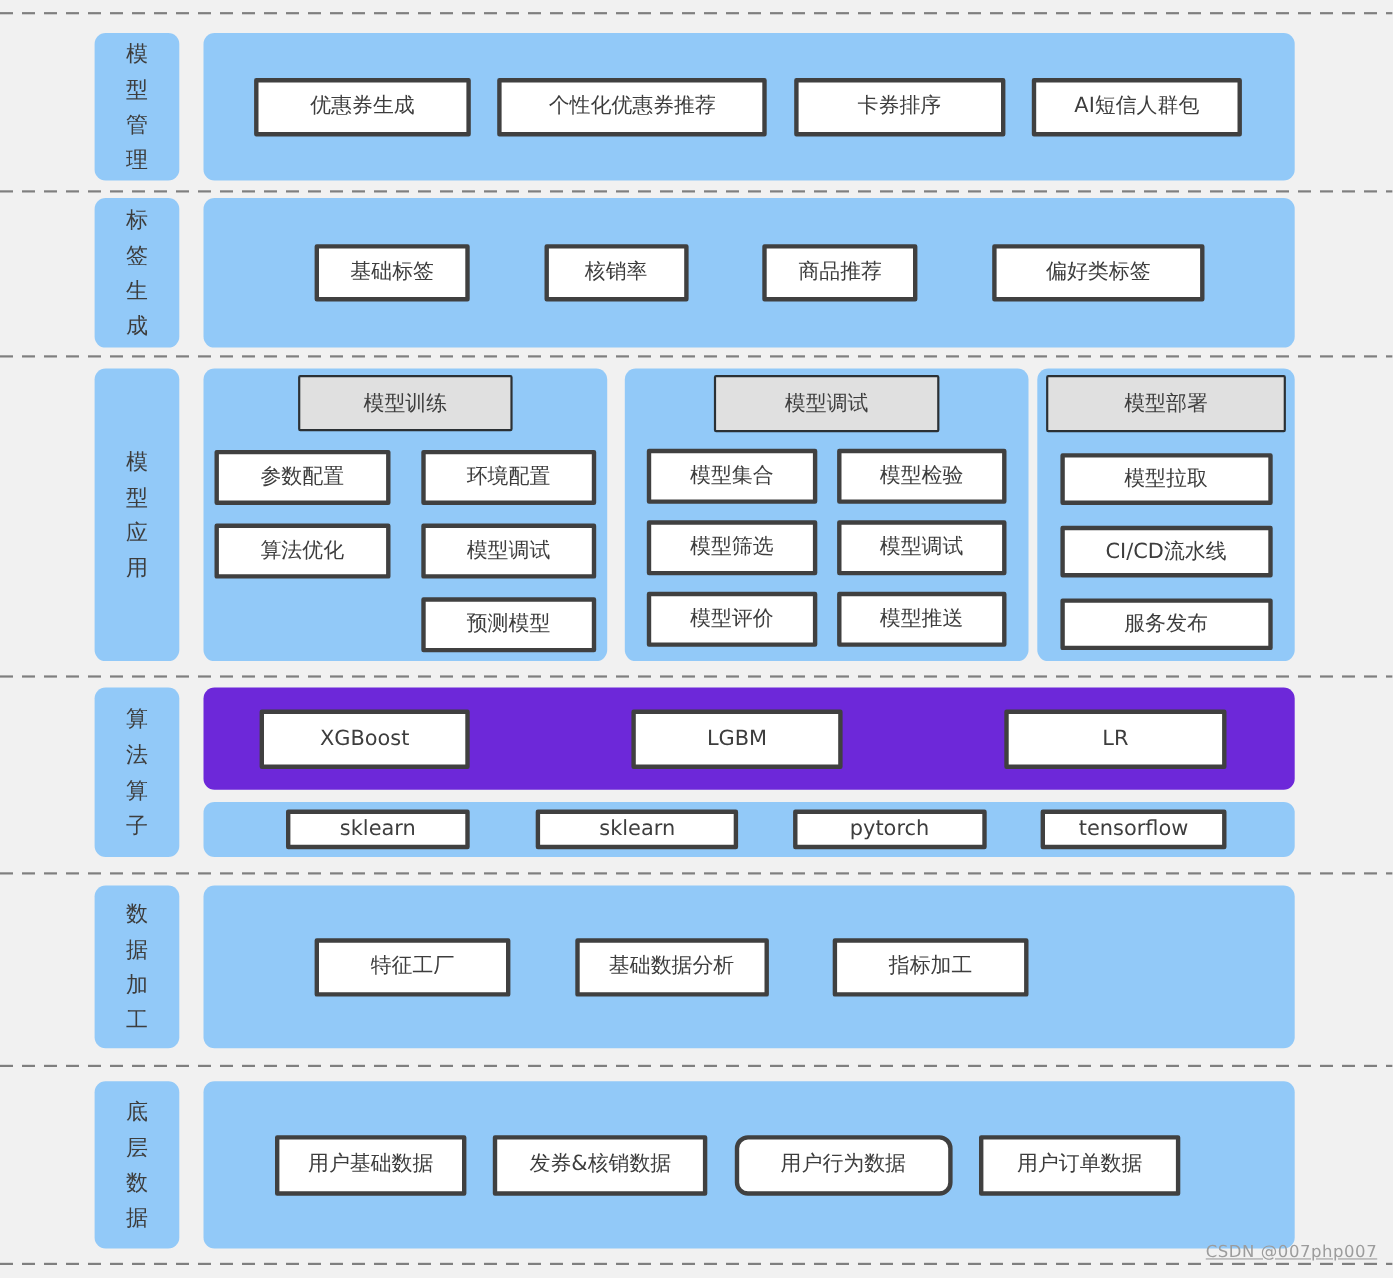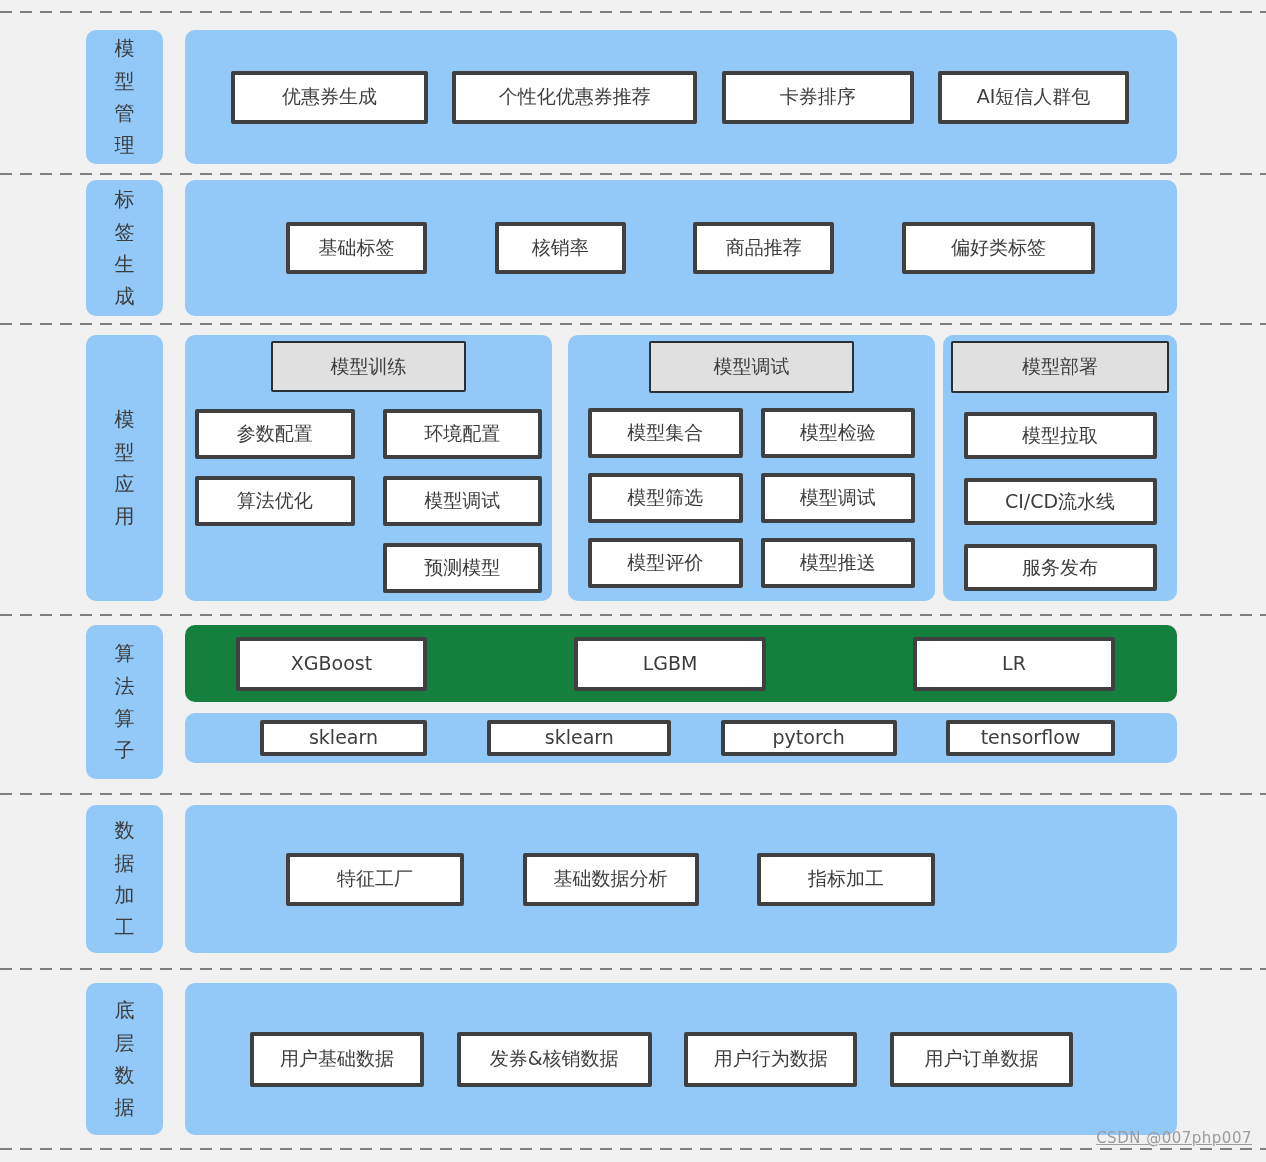--- a/index.html
+++ b/index.html
@@ -104,42 +104,42 @@
   }
   .grid2 .btn { height:50px; }
   .grid2 .spacer { height:50px; }
   .sp-manage .grid2 { column-gap:18px; row-gap:15px; padding:0 10px; box-sizing:border-box; }
   .deploy-list { display:flex; flex-direction:column; gap:19px; width:193px; }
   .deploy-list .btn { height:47px; width:100%; }
 
   
   .algo-col { display:flex; flex-direction:column; width:992px; }
   .algo-bar1 {
-    background:#15803d; border-radius:10px; height:77px;
+    background:#6d28d9; border-radius:10px; height:93px;
     margin-bottom:11px;
     display:flex; align-items:center; justify-content:space-between;
     padding:0 62px 0 51px; box-sizing:border-box;
   }
   .algo-bar1 .btn { height:54px; }
   .a1-w1 { width:191px; } .a1-w2 { width:192px; } .a1-w3 { width:202px; }
   .algo-bar2 {
     background:#92c9f8; border-radius:10px; height:50px;
     display:flex; align-items:center; justify-content:space-between;
     padding:0 62px 0 75px; box-sizing:border-box;
   }
   .algo-bar2 .btn { height:36px; }
   .a2-w1 { width:167px; } .a2-w2 { width:184px;margin-left:11px; } .a2-w3 { width:176px; } .a2-w4 { width:169px; }
 
   .layer-dataproc .row { padding:0 242px 0 101px; }
   .layer-dataproc .btn { height:53px; }
   .d-w1 { width:178px; } .d-w2 { width:176px; } .d-w3 { width:178px; }
 
   .layer-rawdata .row { padding:0 104px 0 65px; }
   .layer-rawdata .btn { height:55px; }
-  .r-w1 { width:174px; } .r-w2 { width:195px; } .r-w3 { width:173px; } .r-w4 { width:183px; }
+  .r-w1 { width:174px; } .r-w2 { width:195px; } .r-w3 { width:198px;border-radius:12px; } .r-w4 { width:183px; }
 
   .watermark {
     position:absolute;
     right:14px; top:1129px;
     font-size:15px;
     color:#9c9c9c;
     text-decoration:underline;
     letter-spacing:0.5px;
   }
 </style>

